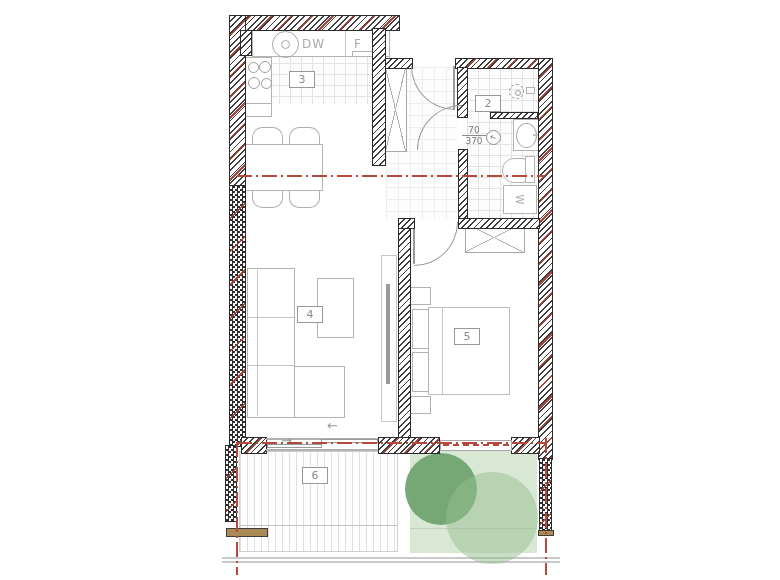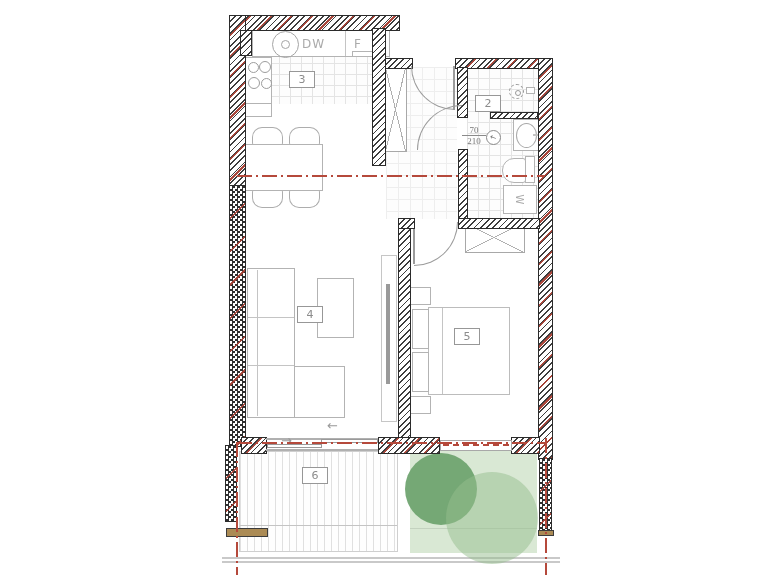--- a/index.html
+++ b/index.html
@@ -181,23 +181,23 @@
   <div class="abs furn" style="left:525px; top:156px; width:10px; height:27px;"></div>
   <div class="abs furn" style="left:502px; top:158px; width:24px; height:25px; border-radius:12px 3px 3px 12px;"></div>
   <div class="abs furn flexc" style="left:503px; top:185px; width:34px; height:29px;">
     <span class="wtxt">W</span>
   </div>
 
   <div class="abs arc bl" style="left:411px; top:66px; width:44px; height:44px;"></div>
   <div class="abs line" style="left:453px; top:66px; width:2px; height:44px; background:#9b9b9b;"></div>
 
   <div class="abs arc tl" style="left:417px; top:105px; width:45px; height:45px;"></div>
-  <div class="abs doorspec" style="left:462px; top:125px; width:24px; height:22px;font-family:Liberation Serif, serif;">
+  <div class="abs doorspec" style="left:462px; top:125px; width:24px; height:22px;">
     <span class="top">70</span>
-    <span>210</span>
+    <span>370</span>
   </div>
   <div class="abs symcircle" style="left:486px; top:130px; width:15px; height:15px;"><span style="display:inline-block; transform:rotate(200deg);">→</span></div>
 
   <div class="abs arc br" style="left:414px; top:222px; width:44px; height:44px;"></div>
   <div class="abs line" style="left:413px; top:222px; width:2px; height:42px; background:#9b9b9b;"></div>
 
   <div class="abs line" style="left:266px; top:438px; width:112px; height:2px; background:#b0b0b0; z-index:5;"></div>
   <div class="abs line" style="left:266px; top:449px; width:112px; height:2px; background:#b0b0b0; z-index:5;"></div>
   <div class="abs furn" style="left:267px; top:444px; width:55px; height:4px; border-color:#9a9a9a; z-index:5;"></div>
   <div class="abs furn" style="left:321px; top:439px; width:57px; height:4px; border-color:#9a9a9a; z-index:5;"></div>

